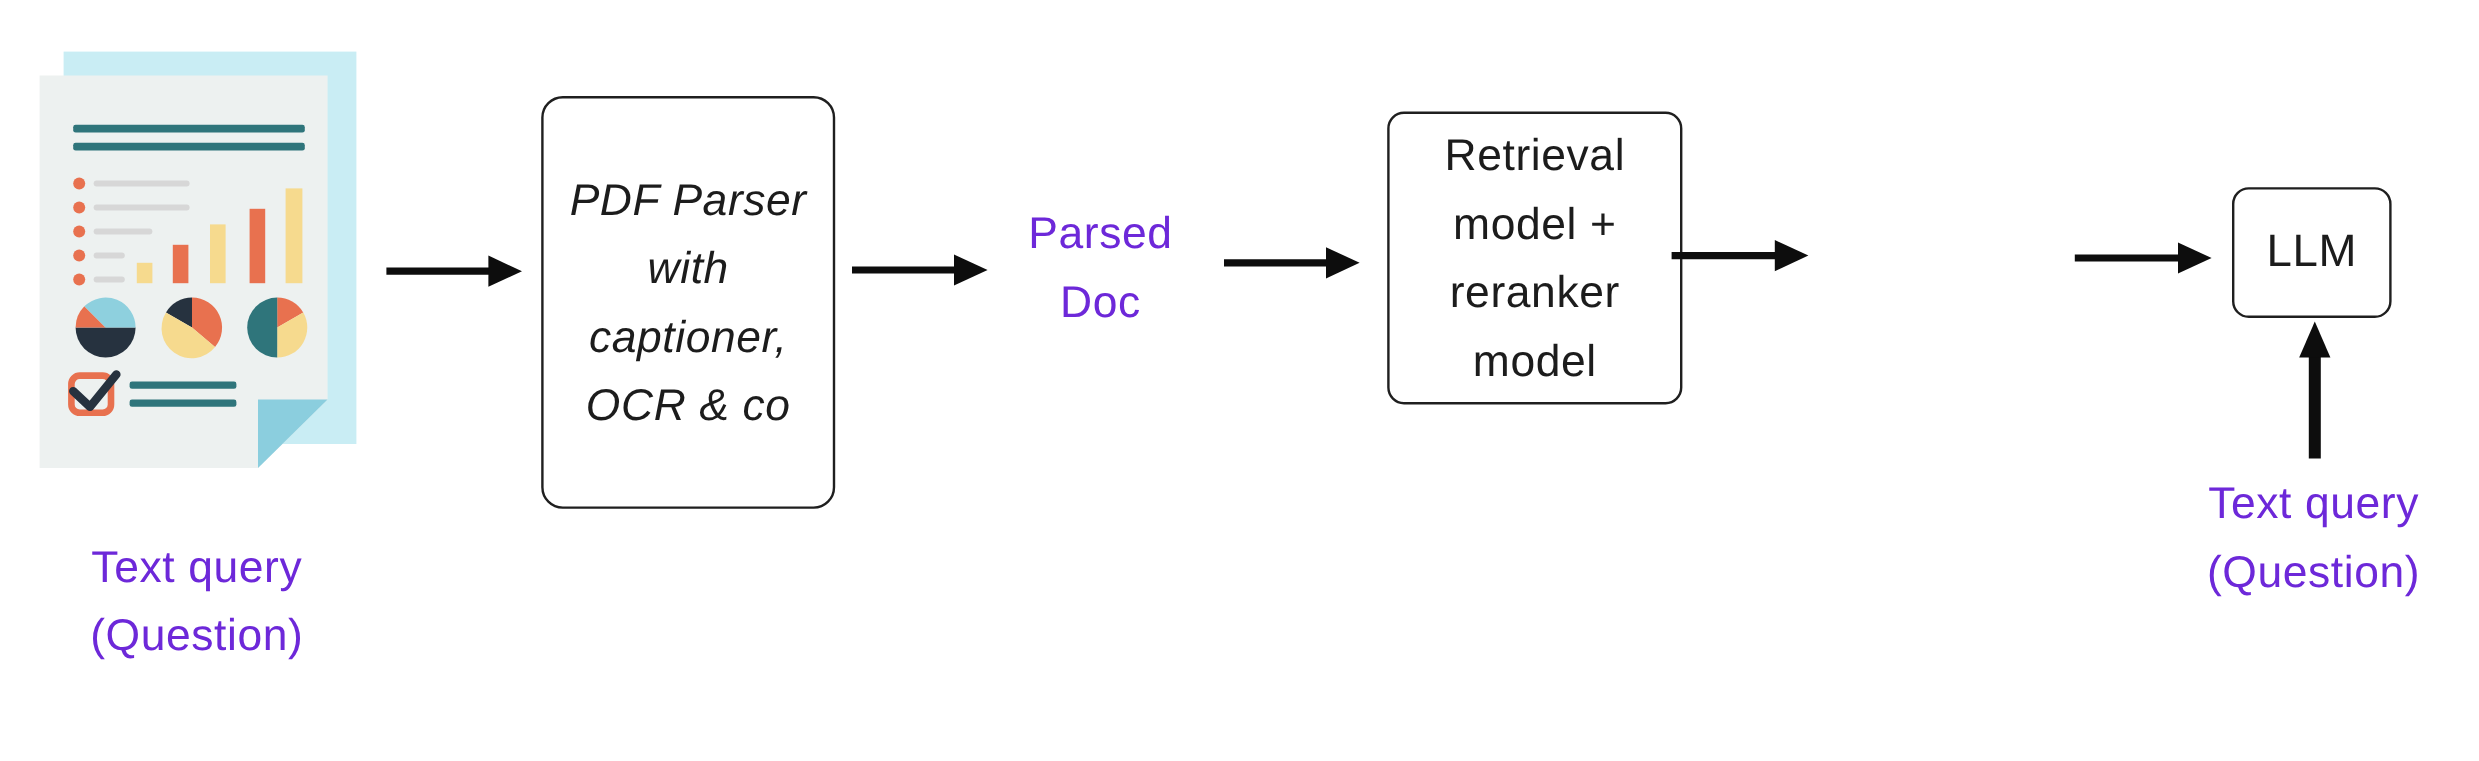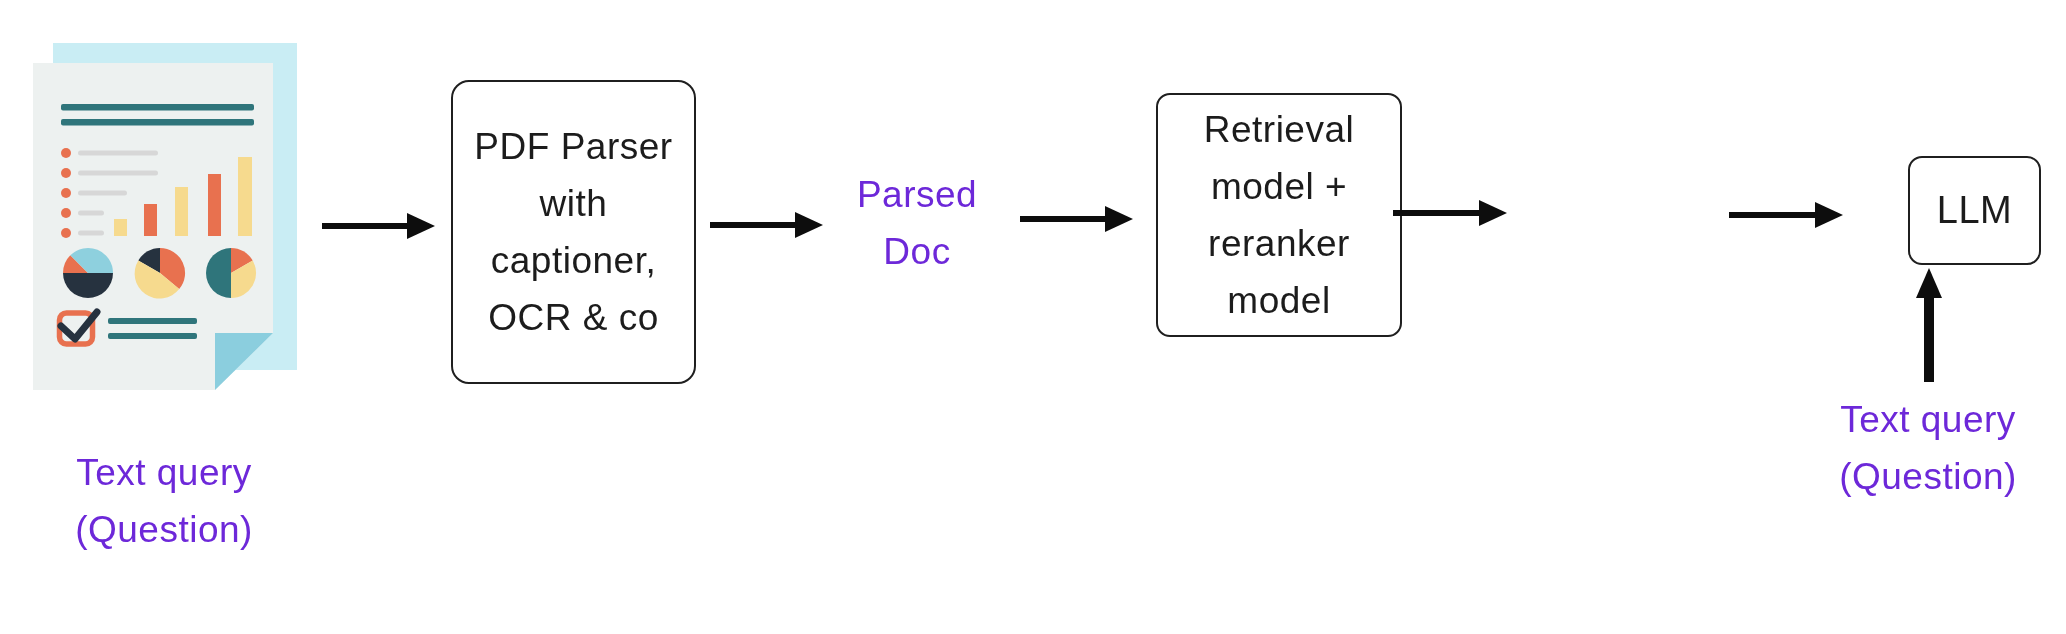--- a/index.html
+++ b/index.html
@@ -95,21 +95,21 @@
   </svg>
 
   <div class="label" style="left:34px; top:444px; width:260px;">Text query
 (Question)</div>
 
   <svg class="arrow-svg" style="left:322px; top:211px;" width="113" height="30">
     <line x1="0" y1="15" x2="90" y2="15" stroke="#0d0d0d" stroke-width="6"></line>
     <polygon points="85,2 113,15 85,28" fill="#0d0d0d"></polygon>
   </svg>
 
-  <div class="node-box" style="left:451px; top:80px; width:245px; height:304px; border-radius:18px;">
+  <div class="node-box" style="left:451px; top:80px; width:245px; height:344px; border-radius:18px;font-style:italic;">
     <span>PDF Parser
 with
 captioner,
 OCR &amp; co</span>
   </div>
 
   <svg class="arrow-svg" style="left:710px; top:210px;" width="113" height="30">
     <line x1="0" y1="15" x2="90" y2="15" stroke="#0d0d0d" stroke-width="6"></line>
     <polygon points="85,2 113,15 85,28" fill="#0d0d0d"></polygon>
   </svg>
@@ -133,21 +133,21 @@
     <line x1="0" y1="15" x2="91" y2="15" stroke="#0d0d0d" stroke-width="6"></line>
     <polygon points="86,2 114,15 86,28" fill="#0d0d0d"></polygon>
   </svg>
 
 
   <svg class="arrow-svg" style="left:1729px; top:200px;" width="114" height="30">
     <line x1="0" y1="15" x2="91" y2="15" stroke="#0d0d0d" stroke-width="6"></line>
     <polygon points="86,2 114,15 86,28" fill="#0d0d0d"></polygon>
   </svg>
 
-  <div class="node-box" style="left:1860px; top:156px; width:133px; height:109px; border-radius:14px; font-size:38px;margin-left:48px;">
+  <div class="node-box" style="left:1860px; top:156px; width:133px; height:109px; border-radius:14px; font-size:38px;">
     <span>LLM</span>
   </div>
 
   <svg class="arrow-svg" style="left:1915px; top:268px;" width="28" height="114">
     <line x1="14" y1="114" x2="14" y2="24" stroke="#0d0d0d" stroke-width="10"></line>
     <polygon points="1,30 14,0 27,30" fill="#0d0d0d"></polygon>
   </svg>
 
   <div class="label" style="left:1798px; top:391px; width:260px;">Text query
 (Question)</div>

